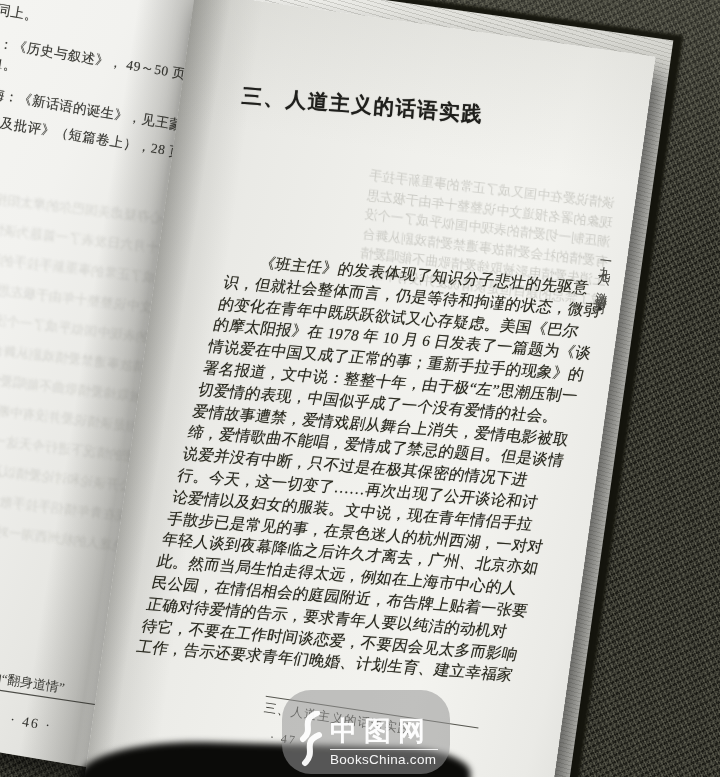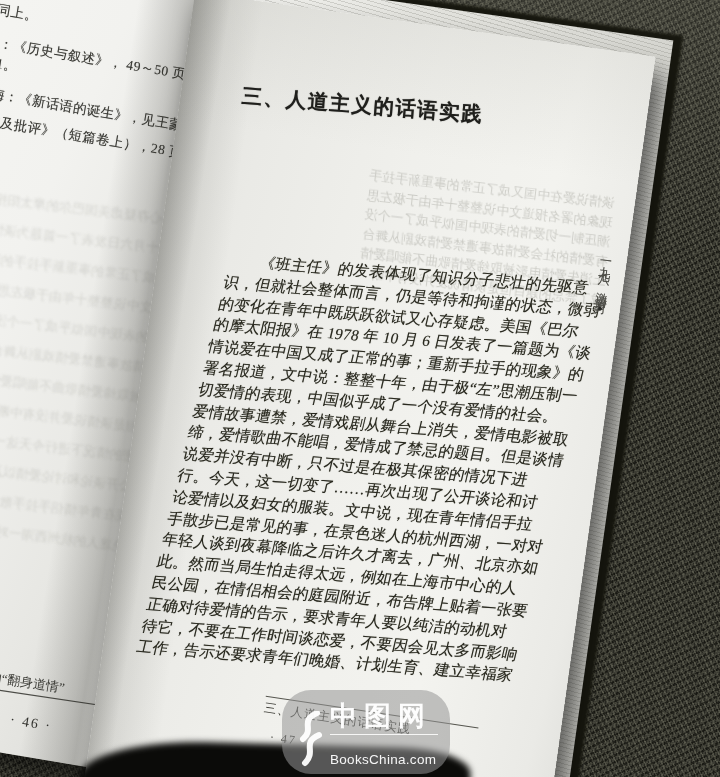--- a/index.html
+++ b/index.html
@@ -90,21 +90,21 @@
 
   
   .watermark{position:absolute; z-index:10; left:282px; top:690px; width:168px; height:84px;
     background:rgba(150,150,150,.55); display:flex; align-items:flex-end; gap:5px; padding:7px 9px;
     font-family:"Liberation Sans", sans-serif;border-radius:29px;}
   .wm-logo{flex:0 0 auto;}
   .wm-col{display:flex; flex-direction:column; align-items:flex-start;}
   .wm-name{font-size:27px; font-weight:bold; letter-spacing:7px; color:rgba(255,255,255,.96);
     line-height:30px; white-space:nowrap;}
   .wm-rule{width:108px; height:1.5px; background:rgba(255,255,255,.85); margin:3px 0 2px 0;}
-  .wm-url{font-size:13.5px; color:rgba(255,255,255,.95); letter-spacing:.3px; white-space:nowrap;margin-top:15px;}
+  .wm-url{font-size:13.5px; color:rgba(255,255,255,.95); letter-spacing:.3px; white-space:nowrap;}
 </style>
 </head>
 <body>
 
 <div class="scene">
 
   <div class="left-page">
     <div class="lp-showthrough">
         <div>既跃跃欲试又心存疑虑美国巴尔的摩太阳报</div>
         <div>在一九七八年十月六日发表了一篇题为谈情</div>

